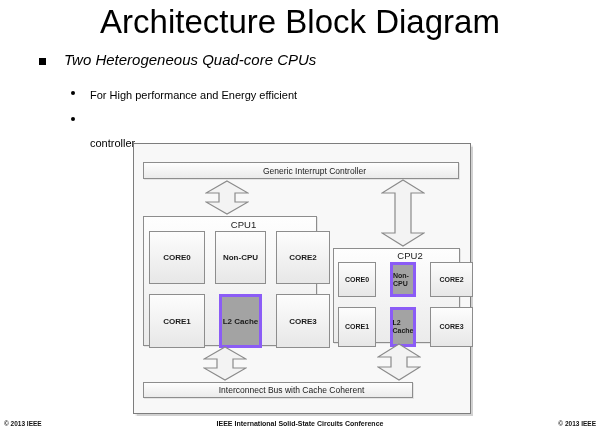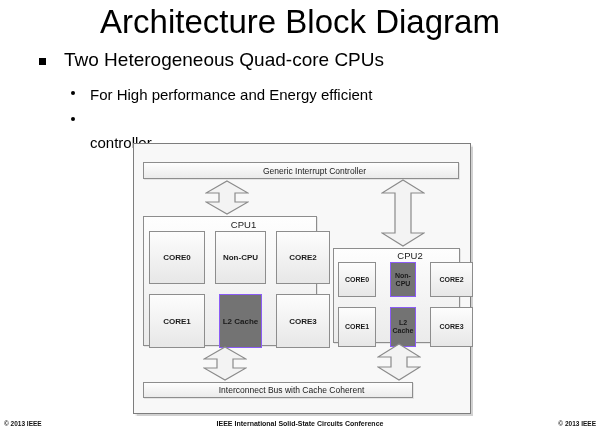--- a/index.html
+++ b/index.html
@@ -9,26 +9,26 @@
   }
   
   .title{
     position:absolute;top:3px;left:0;width:600px;text-align:center;
     font-size:33px;line-height:38px;color:#000;font-weight:400;letter-spacing:0;
   }
   .bullet-marker{
     position:absolute;left:39px;top:58px;width:7px;height:7px;background:#000;
   }
   .bullet-text{
-    position:absolute;left:64px;top:48px;font-size:19px;line-height:24px;color:#000;
+    position:absolute;left:64px;top:48px;font-size:15px;line-height:24px;color:#000;font-style:italic;
   }
   .subdot{position:absolute;width:4px;height:4px;border-radius:50%;background:#000;}
   .subdot.s1{left:71px;top:91px;}
   .subdot.s2{left:71px;top:117px;}
-  .subtext{position:absolute;left:90px;font-size:15px;line-height:22px;color:#000;}
+  .subtext{position:absolute;left:90px;font-size:11px;line-height:22px;color:#000;}
   .subtext.s1{top:84px;}
   .subtext.s2{top:110px;}
   
   .panel{
     position:absolute;left:133px;top:143px;width:338px;height:271px;
     background:#f8f8f8;border:1px solid #7d7d7d;box-sizing:border-box;
     box-shadow:1.5px 1.5px 1px rgba(0,0,0,0.18);
   }
   .dbox{
     position:absolute;box-sizing:border-box;
@@ -52,22 +52,22 @@
   .cell{
     box-sizing:border-box;border:1px solid #8d8d8d;
     background:linear-gradient(180deg,#fdfdfd 0%,#e7e7e7 100%);
     display:flex;align-items:center;justify-content:center;text-align:center;
     font-weight:bold;color:#1a1a1a;
   }
   .grid1 .cell{font-size:8px;}
   .grid2 .cell{font-size:7px;line-height:8px;}
   .cell.inset{background:transparent;border:none;padding:0 4px;}
   .cell.inset span{
-    display:flex;align-items:center;justify-content:center;text-align:center;
-    width:100%;height:100%;background:#737373;border:1px solid #8b5cf6;
+    display:flex;align-items:center;justify-content:center;text-align:left;
+    width:100%;height:100%;background:#a3a3a3;border:3px solid #8b5cf6;
     box-sizing:border-box;
   }
   .arrow{position:absolute;}
   .arrow svg{display:block;}
   
   .foot{position:absolute;font-weight:bold;color:#111;}
   .foot-left{left:4px;top:420px;font-size:6.5px;}
   .foot-right{right:4px;top:420px;font-size:6.5px;}
   .foot-center{left:0;width:600px;top:420px;text-align:center;font-size:7px;}
 </style>

